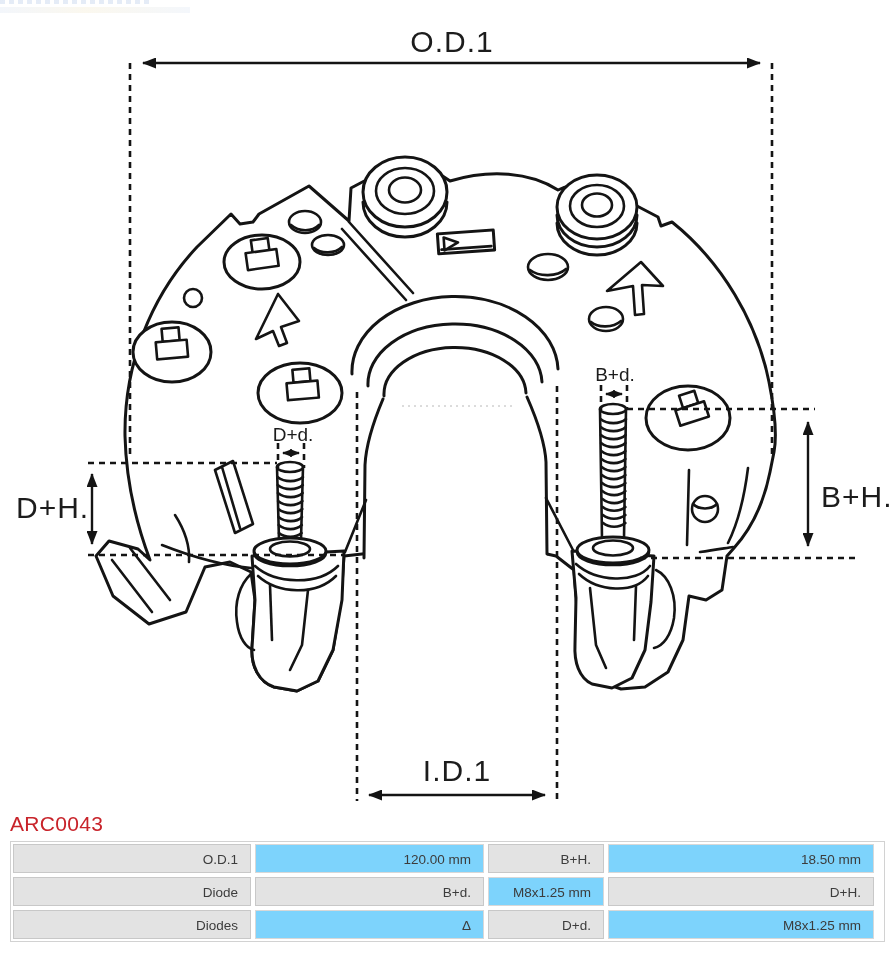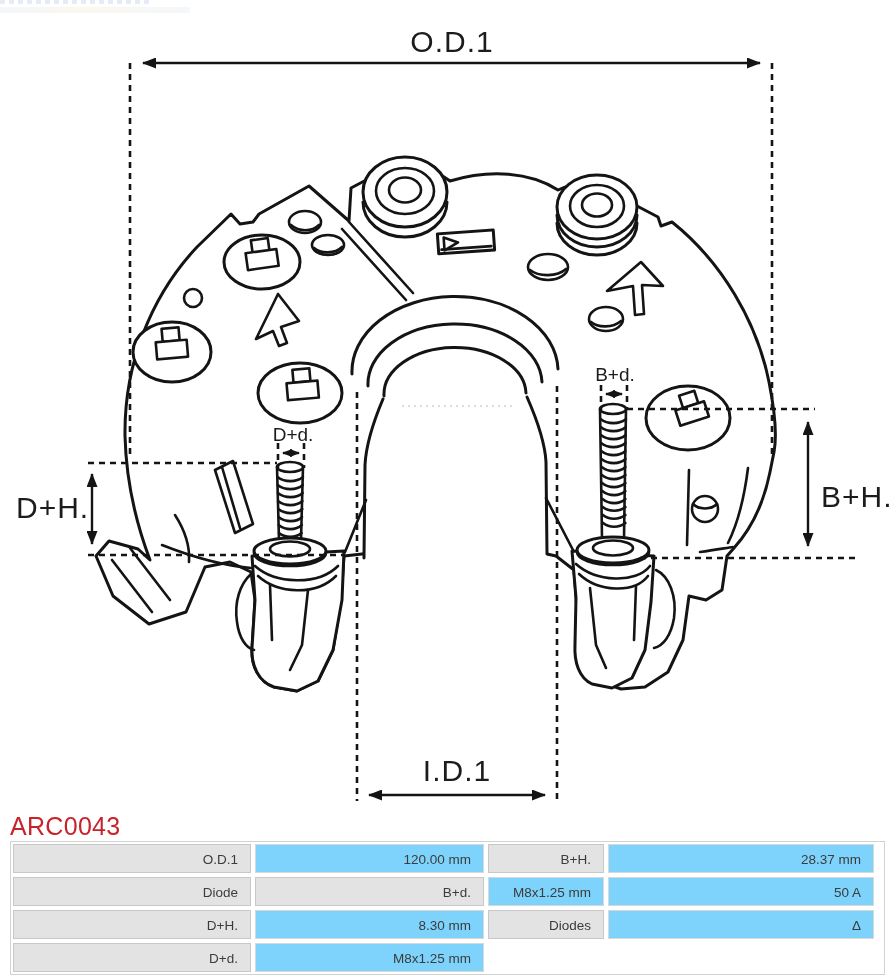--- a/index.html
+++ b/index.html
@@ -14,21 +14,21 @@
   .drawing{position:absolute;top:0;left:0;}
   svg .ln{fill:none;stroke:#141414;stroke-width:3;stroke-linejoin:round;stroke-linecap:round;}
   svg .ln2{fill:none;stroke:#141414;stroke-width:2.6;stroke-linejoin:round;stroke-linecap:round;}
   svg .wh{fill:#ffffff;stroke:#141414;stroke-width:3;stroke-linejoin:round;}
   svg .wh2{fill:#ffffff;stroke:#141414;stroke-width:2.6;stroke-linejoin:round;}
   svg .fillonly{fill:#ffffff;stroke:none;}
   svg .dash{fill:none;stroke:#141414;stroke-width:2.6;stroke-dasharray:6 5;}
   svg .dim{fill:none;stroke:#141414;stroke-width:2.4;}
   svg .dimtxt{fill:#1c1c1c;font-family:"Liberation Sans",sans-serif;font-size:30px;letter-spacing:1px;}
   svg .dimtxt-sm{fill:#1c1c1c;font-family:"Liberation Sans",sans-serif;font-size:19px;}
-  .part-number{position:absolute;left:10px;top:812px;color:#c8232a;font-size:25px;
+  .part-number{position:absolute;left:10px;top:812px;color:#c8232a;font-size:21px;
     font-weight:400;letter-spacing:.3px;}
   .spec-table{position:absolute;left:10px;top:841px;width:869px;background:#fff;
     border:1px solid #d2d2d2;padding:2px;display:grid;
     grid-template-columns:238px 229px 116px 266px;grid-auto-rows:29px;gap:4px;}
   .spec-table .cell{font-size:13.5px;line-height:29px;color:#3c3c3c;
     text-align:right;padding-right:12px;box-sizing:border-box;white-space:nowrap;}
   .spec-table .lbl{background:#e3e3e3;border:1px solid #c8c8c8;}
   .spec-table .val{background:#7dd3fc;border:1px solid #d8d8d8;}
 </style>
 </head>
@@ -264,27 +264,25 @@
     <text class="dimtxt-sm" x="615" y="381" text-anchor="middle">B+d.</text>
   </g>
 </svg>
 
 <div class="part-number">ARC0043</div>
 
 <div class="spec-table">
   <div class="cell lbl">O.D.1</div>
   <div class="cell val">120.00 mm</div>
   <div class="cell lbl">B+H.</div>
-  <div class="cell val">28.37 mm</div>
+  <div class="cell val">18.50 mm</div>
 
   <div class="cell lbl">Diode</div>
   <div class="cell lbl">B+d.</div>
   <div class="cell val">M8x1.25 mm</div>
 
-  <div class="cell val">50 A</div>
   <div class="cell lbl">D+H.</div>
-  <div class="cell val">8.30 mm</div>
 
   <div class="cell lbl">Diodes</div>
   <div class="cell val">Δ</div>
   <div class="cell lbl">D+d.</div>
   <div class="cell val">M8x1.25 mm</div>
 </div>
 
 </body></html>

